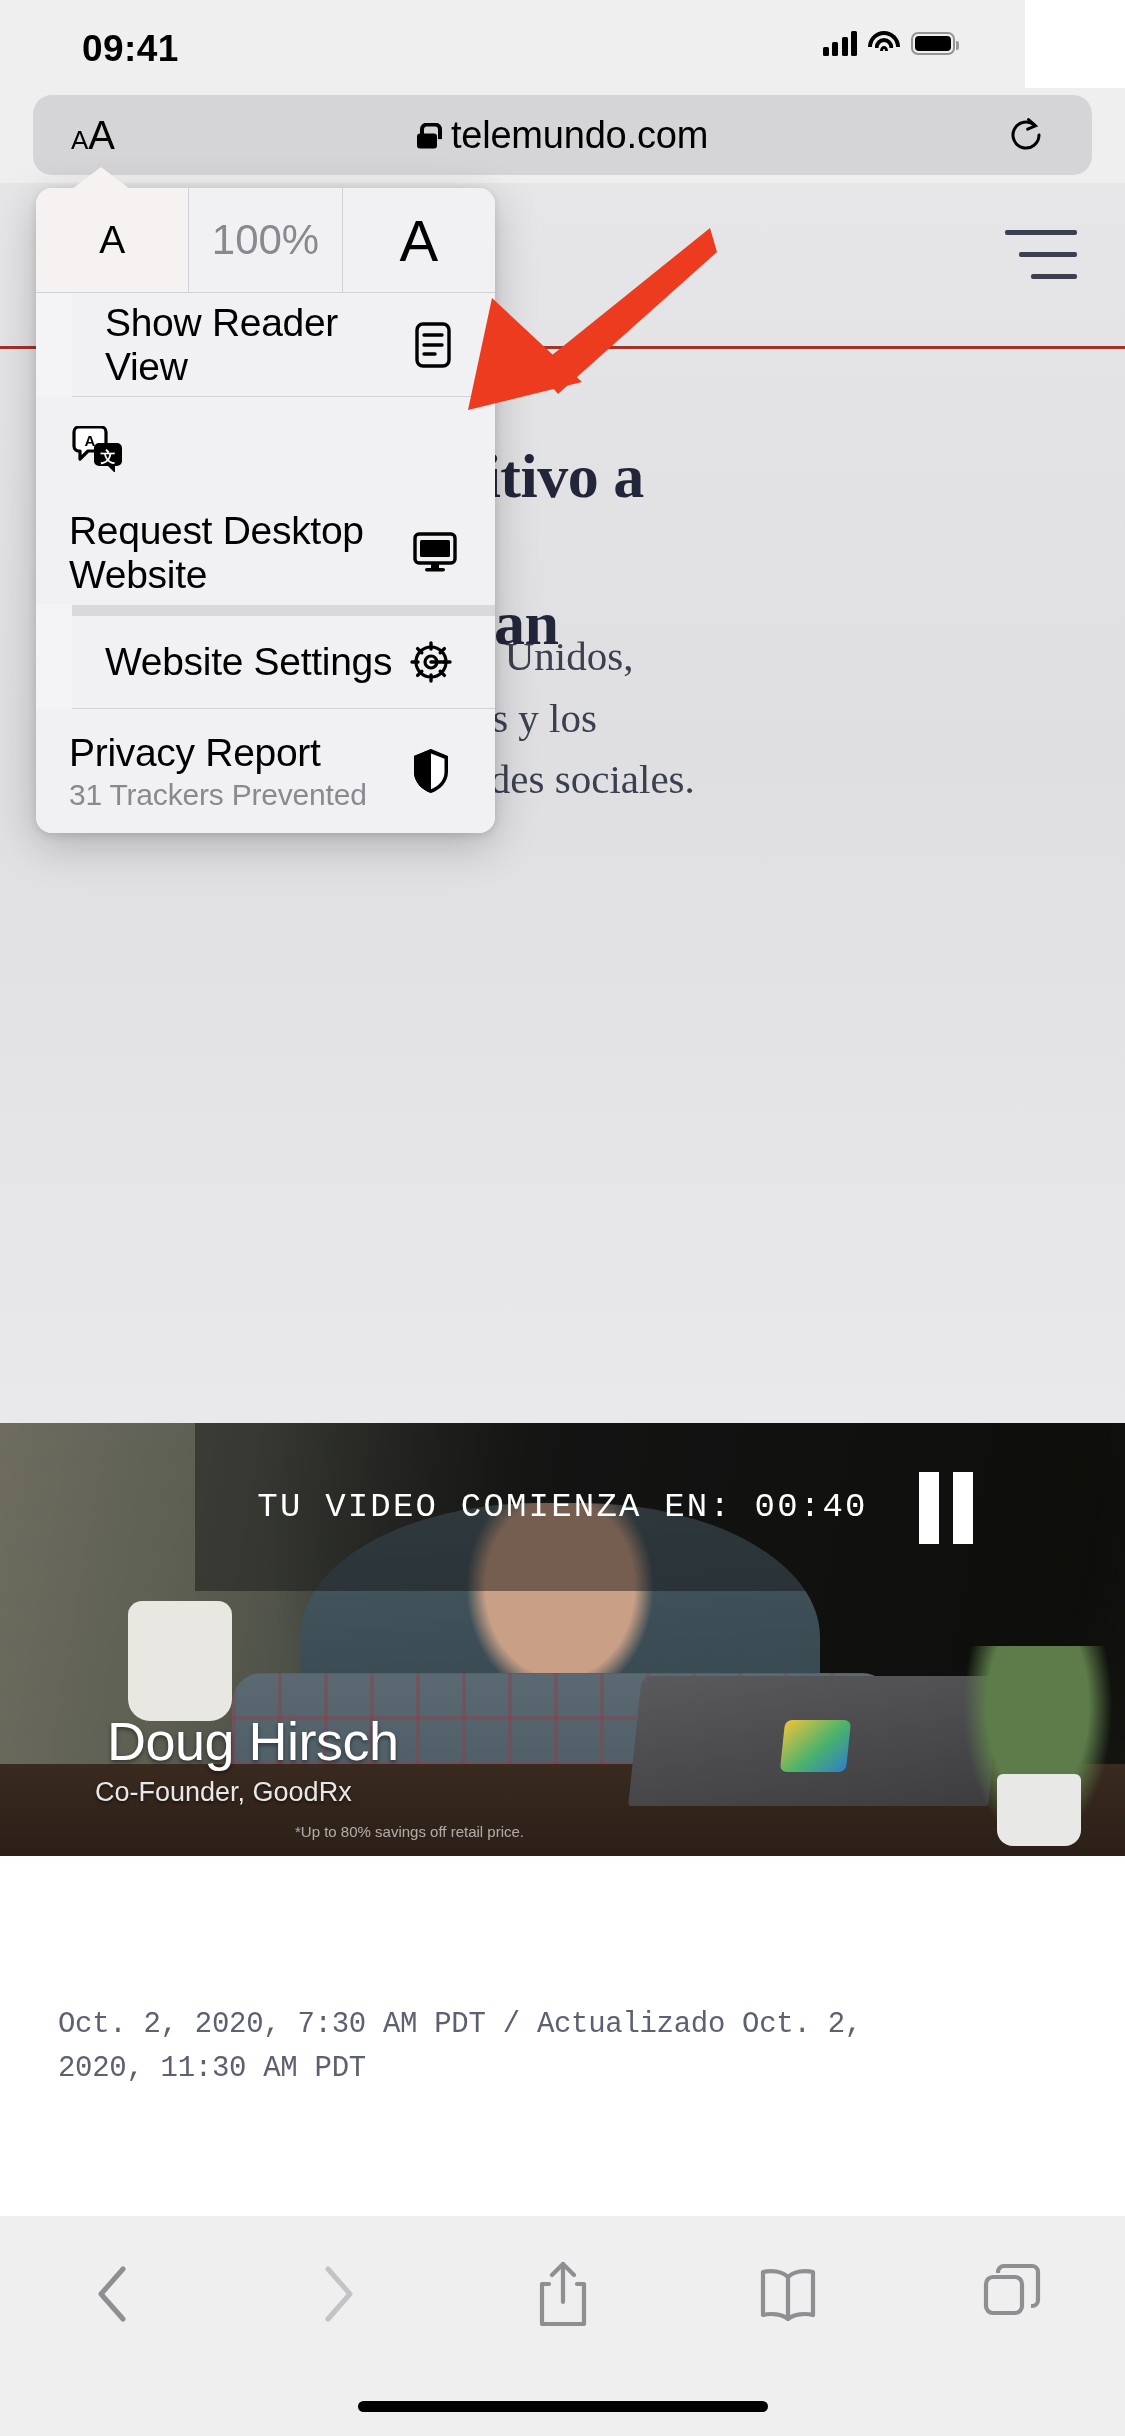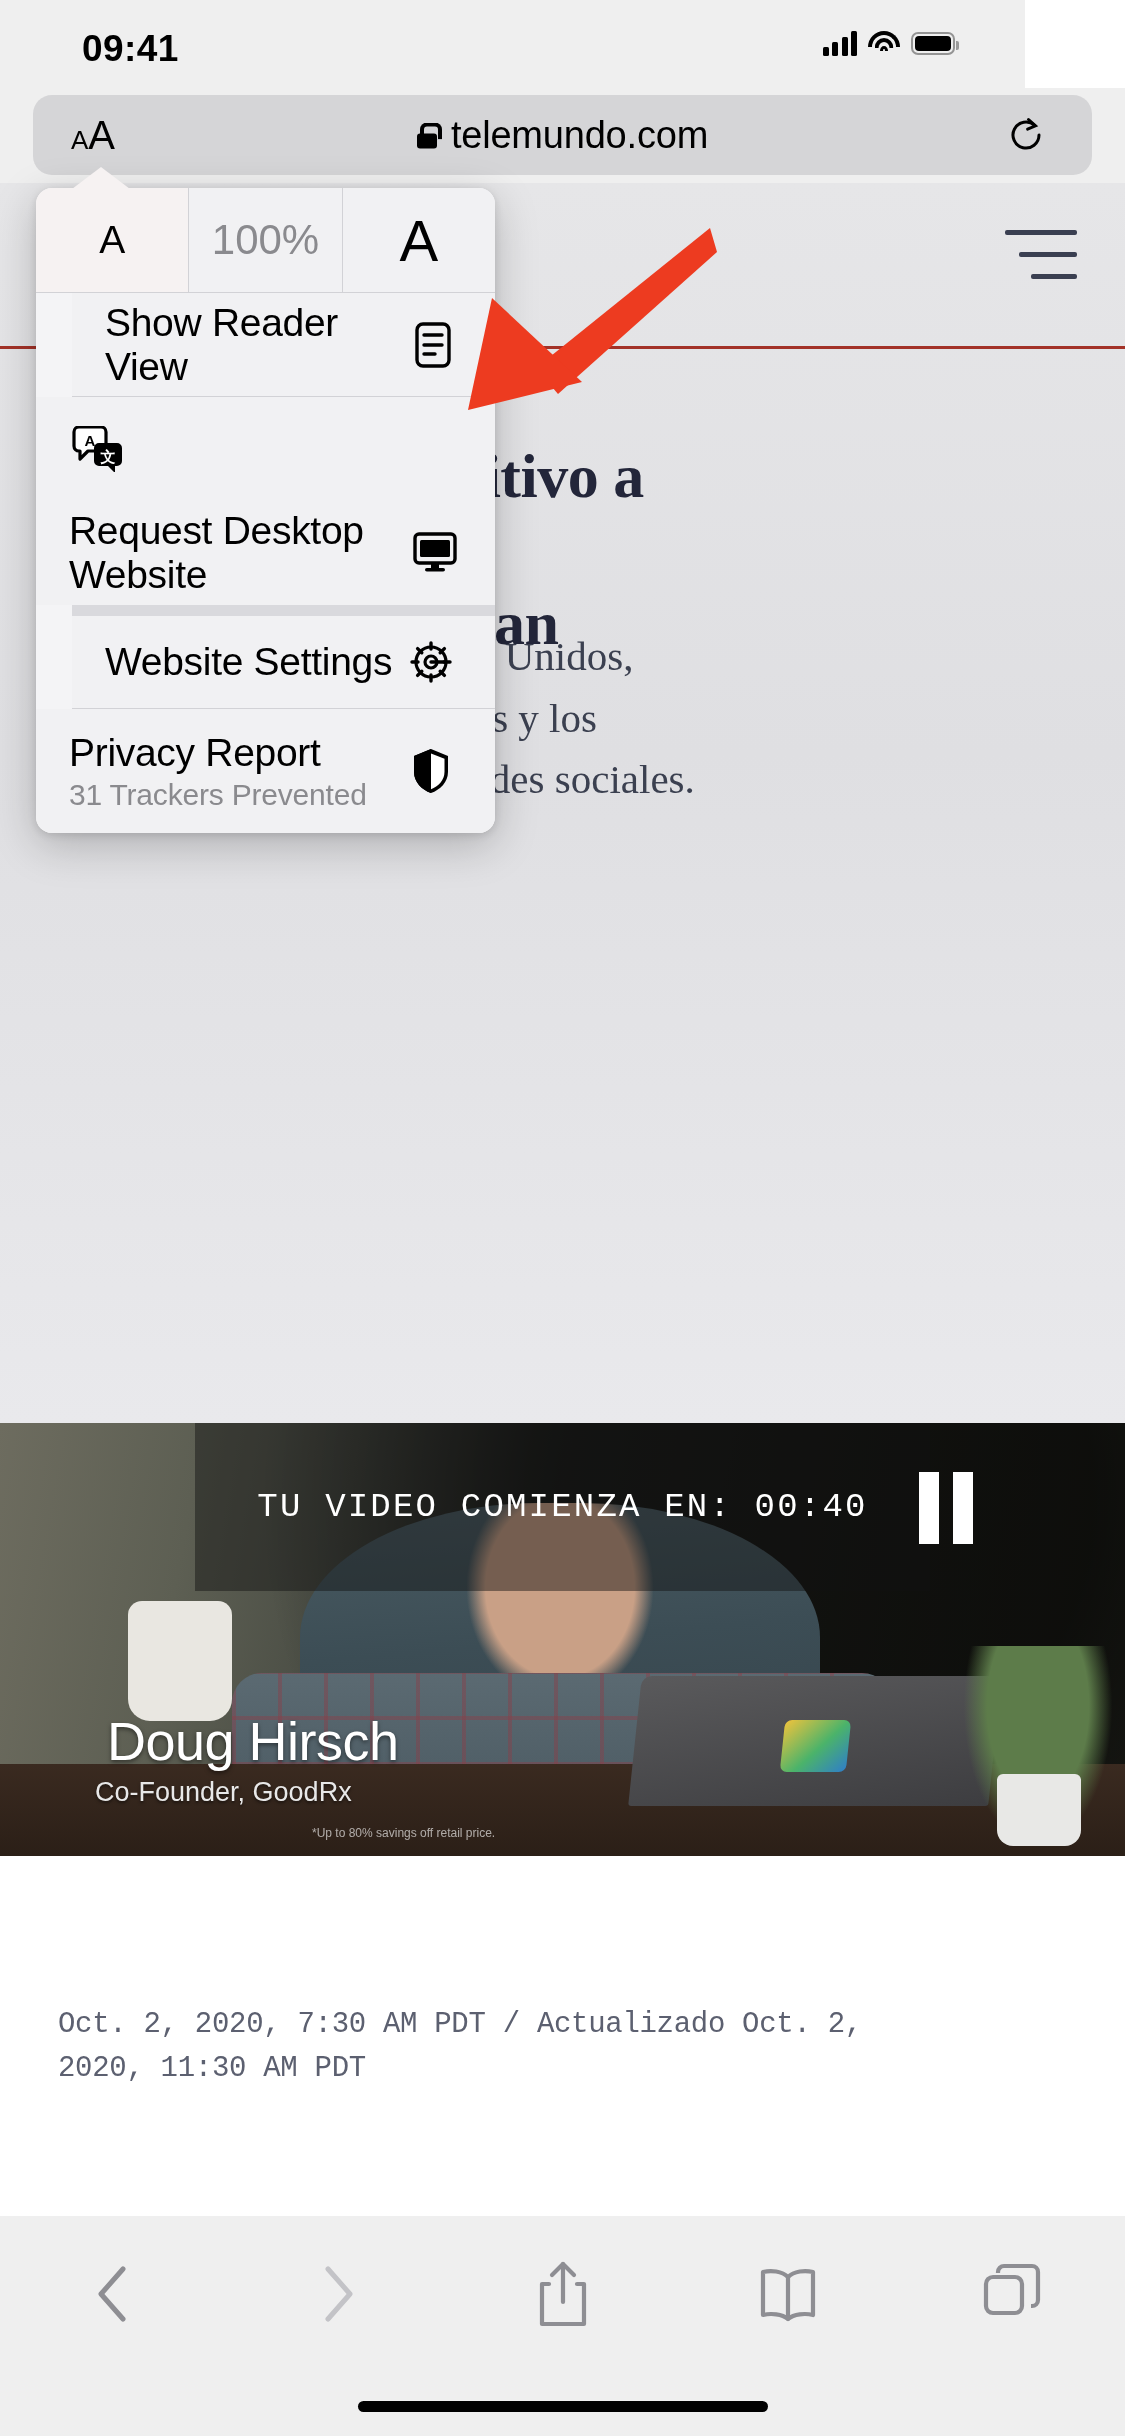--- a/index.html
+++ b/index.html
@@ -123,21 +123,21 @@
   .v-plant { position:absolute; right:12px; bottom:10px; width:150px; height:200px;
     background:radial-gradient(ellipse at 50% 30%, #5d7c4a 0 48%, rgba(93,124,74,0) 70%); }
   .v-plant::after { content:""; position:absolute; left:34px; bottom:0; width:84px; height:72px;
     background:#e8e8e6; border-radius:6px 6px 16px 16px; }
   .v-jug { position:absolute; left:128px; bottom:135px; width:104px; height:120px;
     background:#e9e7e1; border-radius:14px 14px 22px 22px; }
   .v-name { position:absolute; left:107px; bottom:84px;
     font-size:54px; font-weight:400; color:#fff; letter-spacing:-0.5px; text-shadow:0 2px 4px rgba(0,0,0,.5); }
   .v-role { position:absolute; left:95px; bottom:48px;
     font-size:27px; color:#e8e8e8; text-shadow:0 2px 3px rgba(0,0,0,.5); }
-  .v-fine { position:absolute; left:312px; bottom:16px; font-size:12px; color:rgba(255,255,255,.62); }
+  .v-fine { position:absolute; left:295px; bottom:16px; font-size:15px; color:rgba(255,255,255,.62); }
 
   
   .meta { position:absolute; left:0; top:1673px; width:1125px; background:#fff; height:310px;padding-left:16px; }
   .meta-date { position:absolute; left:58px; top:147px; width:1030px;
     font-family:"Liberation Mono", monospace; font-size:29px; color:#5c6070; line-height:1.52; letter-spacing:-0.3px; }
 
   
   .toolbar-bottom { position:absolute; left:0; bottom:0; width:1125px; height:220px;
     background:#efefef; z-index:30; }
   .tb-row { position:absolute; left:0; top:18px; width:1125px; height:120px;

